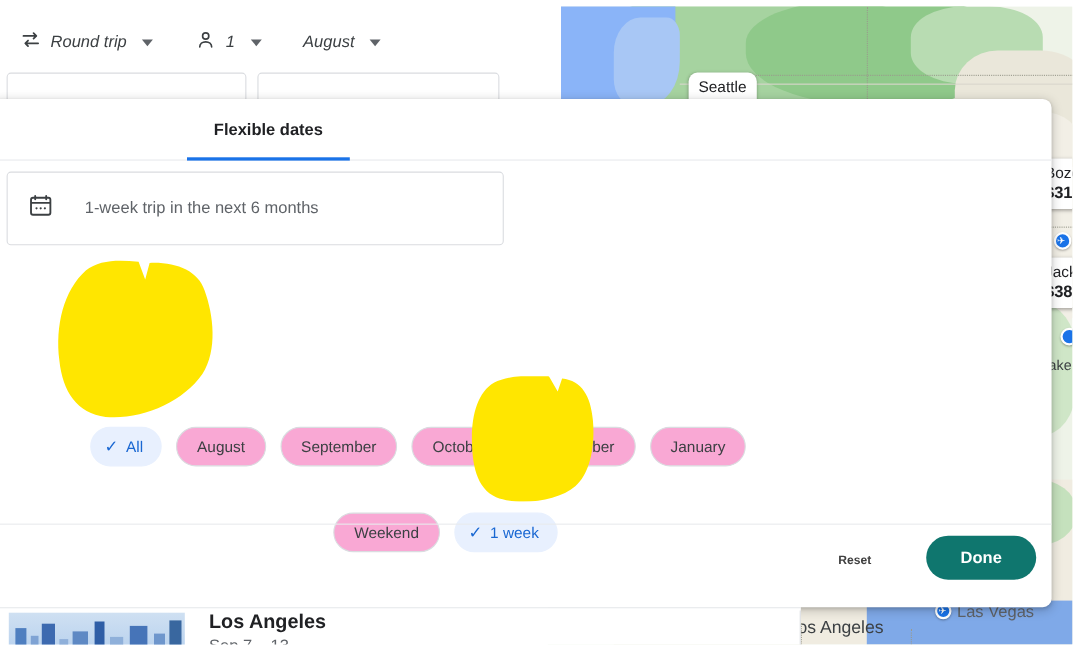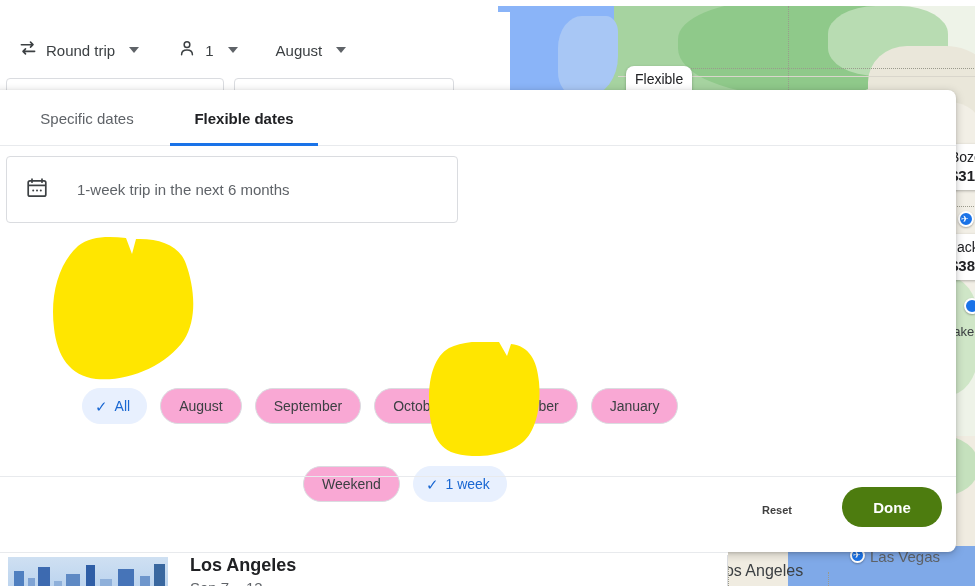--- a/index.html
+++ b/index.html
@@ -87,22 +87,23 @@
     position: absolute; width: 16px; height: 16px; border-radius: 50%;
     background: #1a73e8; border: 2px solid #ffffff;
     box-shadow: 0 1px 2px rgba(0,0,0,.3);
   }
   .map-plane-glyph {
     position: absolute; color:#fff; font-size: 9px; line-height: 12px;
   }
 
   
   .topbar {
-    position: absolute; left: 0; top: 12px; width: 510px; height: 96px;
+    position: absolute; left: 0; top: 0; width: 510px; height: 96px;
     background: #ffffff;
+    font-style: italic;
   }
   .topbar-row {
     position: absolute; left: 10px; top: 20px;
     display: flex; align-items: center; gap: 0px;
   }
   .tb-item {
     display: flex; align-items: center; gap: 8px;
     padding: 6px 8px; border-radius: 4px; cursor: pointer;
   }
   .tb-label { font-size: 15px; color: #3c4043; }
@@ -182,21 +183,21 @@
   }
   .btn-reset {
     position: absolute; right: 154px; top: 20px;
     font-size: 11px; font-weight: bold; color: #404040;
     background: none; border: none; cursor: pointer; padding: 8px 10px;
     font-family: Liberation Sans, sans-serif;
   }
   .btn-done {
     position: absolute; right: 14px; top: 11px;
     width: 100px; height: 40px; border-radius: 20px;
-    background: #4d7c0f; color: #ffffff; border: none;
+    background: #0f766e; color: #ffffff; border: none;
     font-size: 15px; font-weight: bold; cursor: pointer;
     font-family: "Liberation Sans", sans-serif;
   }
 
   
   .scribble { position: absolute; pointer-events: none; }
   #scribble-all { left: 48px; top: 236px; width: 152px; height: 146px; }
   #scribble-week { left: 425px; top: 342px; width: 120px; height: 114px; }
 
   
@@ -241,21 +242,21 @@
     <div class="map-green-e"></div>
     <div class="map-green-f"></div>
     <div class="map-water-3"></div>
 
     <div class="map-border-line" style="left:290px; top:0px; width:0px; height:96px; border-top:none; border-left:1px dotted #9a9a8c;"></div>
     <div class="map-border-line" style="left:180px; top:62px; width:300px;"></div>
     <div class="map-border-line" style="left:180px; top:200px; width:300px;"></div>
     <div class="map-road" style="left:120px; top:70px; width:360px;"></div>
 
     <div class="map-pill" style="left:128px; top:60px;">
-      <div>Flexible</div>
+      <div>Seattle</div>
       <div class="price">$178</div>
     </div>
 
     <div class="map-pill" style="left:443px; top:138px;">
       <div>Bozeman</div>
       <div class="price">$310</div>
     </div>
     <div class="map-dot" style="left:460px; top:205px;"></div>
     <div class="map-plane-glyph" style="left:463px; top:207px;">✈</div>
 
@@ -310,23 +311,20 @@
       </div>
     </div>
 
     <div class="field-box" id="field-origin" title=""></div>
     <div class="field-box" id="field-dest" title=""></div>
   </div>
 
   <div class="panel">
 
     <div class="tabs">
-      <div class="tab" id="tab-specific">
-        <span>Specific dates</span>
-      </div>
       <div class="tab active" id="tab-flexible">
         <span>Flexible dates</span>
         <span class="tab-underline"></span>
       </div>
     </div>
 
     <div class="summary-box">
       <span>
         <svg width="24" height="24" viewBox="0 0 24 24" fill="none" stroke="#3c4043" stroke-width="1.7">
           <rect x="3.2" y="4.8" width="17.6" height="15.4" rx="1.8"></rect>

